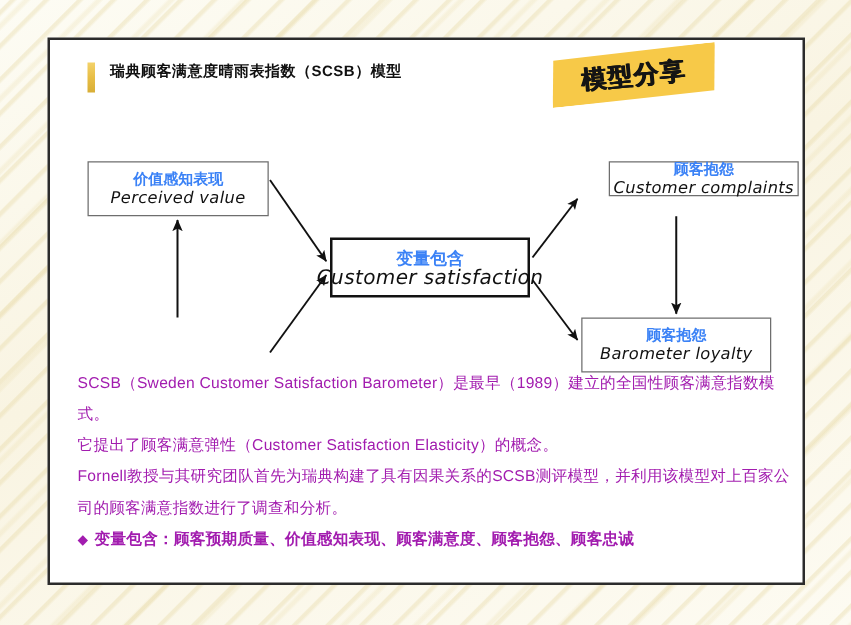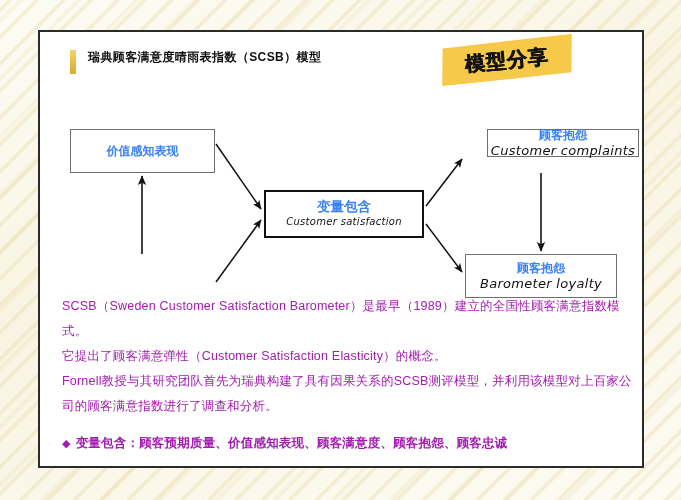--- a/index.html
+++ b/index.html
@@ -125,21 +125,21 @@
   .node .en {
     font-size: 13px;
     font-style: italic;
     color: #111;
     line-height: 16px;
     white-space: nowrap;
     letter-spacing: 0.3px;
     font-family: "DejaVu Sans", "Liberation Sans", sans-serif;
   }
   .node.primary .cn { font-size: 13.5px; }
-  .node.primary .en { font-size: 10px; }
+  .node.primary .en { font-size: 16px; }
 
   #node-perceived-value   { left: 30px;  top: 35px;  width: 145px; height: 44px; }
   #node-expectations      { left: 30px;  top: 160px; width: 145px; height: 44px; }
   #node-satisfaction      { left: 224px; top: 96px;  width: 160px; height: 48px; }
   #node-complaints        { left: 447px; top: 35px;  width: 152px; height: 28px; text-align: center; }
   #node-loyalty           { left: 425px; top: 160px; width: 152px; height: 44px; }
 
   #arrows {
     position: absolute;
     left: 0; top: 0;
@@ -156,21 +156,21 @@
     width: 570px;
   }
   .para {
     font-size: 12.5px;
     color: #a21caf;
     line-height: 25px;
     letter-spacing: 0.2px;
     font-family: "Liberation Sans", "DejaVu Sans", sans-serif;
   }
   .para.bullet {
-    margin-top: 12px;
+    margin-top: 0;
     font-weight: bold;
   }
   .bullet-mark {
     font-size: 11px;
     margin-right: 5px;
   }
 </style>
 </head>
 <body>
 
@@ -201,20 +201,21 @@
 
       <line x1="386" y1="112" x2="422" y2="65" stroke="#111111" stroke-width="1.5" marker-end="url(#ah)"></line>
 
       <line x1="386" y1="130" x2="422" y2="178" stroke="#111111" stroke-width="1.5" marker-end="url(#ah)"></line>
 
       <line x1="501" y1="79" x2="501" y2="157" stroke="#111111" stroke-width="1.6" marker-end="url(#ah)"></line>
     </svg>
 
     <div class="node" id="node-perceived-value">
       <div class="cn">价值感知表现</div>
+      <div class="en">Perceived value</div>
     </div>
 
 
     <div class="node primary" id="node-satisfaction">
       <div class="cn">变量包含</div>
       <div class="en">Customer satisfaction</div>
     </div>
 
     <div class="node" id="node-complaints">
       <div class="cn">顾客抱怨</div>

